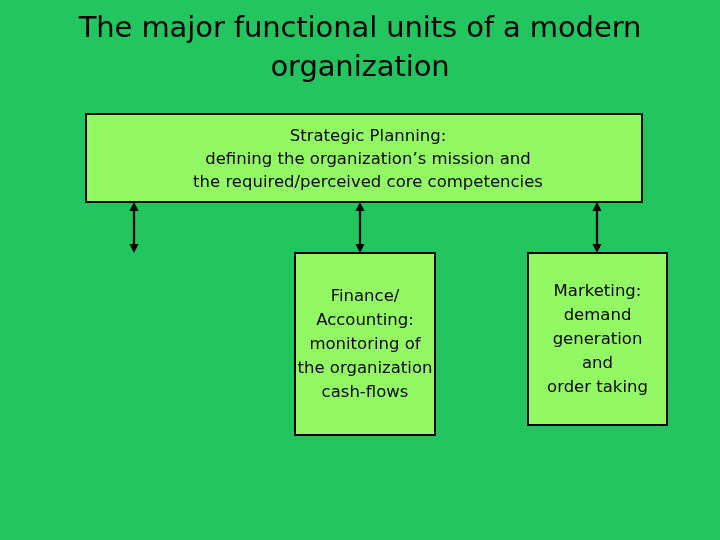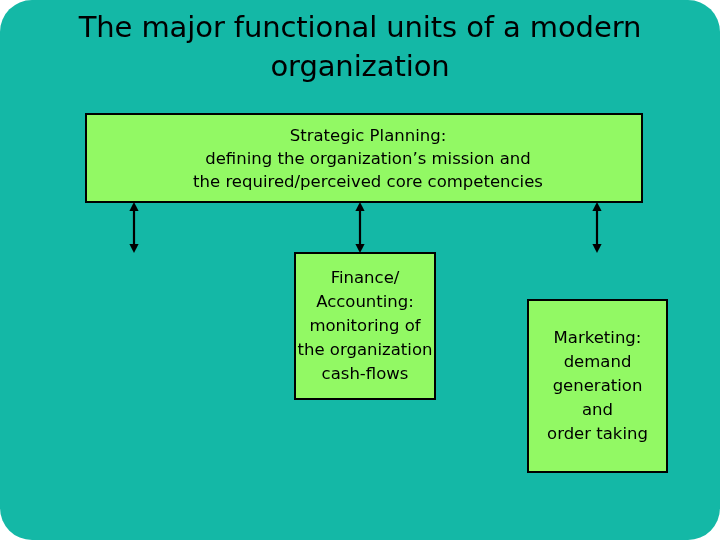--- a/index.html
+++ b/index.html
@@ -10,22 +10,21 @@
     width: 720px;
     height: 540px;
     background: #ffffff;
     font-family: "DejaVu Sans", sans-serif;
     overflow: hidden;
   }
   #slide {
     position: relative;
     width: 720px;
     height: 540px;
-    background: #14b8a6;
-    border-radius: 32px;
+    background: #22c55e;
   }
   
   #slide-title {
     position: absolute;
     left: 30px;
     top: 8px;
     width: 660px;
     text-align: center;
     font-size: 29px;
     line-height: 39px;
@@ -66,28 +65,27 @@
   #box-production {
     left: 63px;
     top: 252px;
     width: 143px;
     height: 174px;
   }
   #box-finance {
     left: 294px;
     top: 252px;
     width: 142px;
-    height: 148px;
+    height: 184px;
   }
   #box-marketing {
     left: 527px;
     top: 252px;
     width: 141px;
     height: 174px;
-    margin-top: 47px;
   }
   #box-production .box-text,
   #box-finance .box-text,
   #box-marketing .box-text {
     font-size: 16.5px;
     line-height: 24px;
   }
   
   .connector {
     position: absolute;

